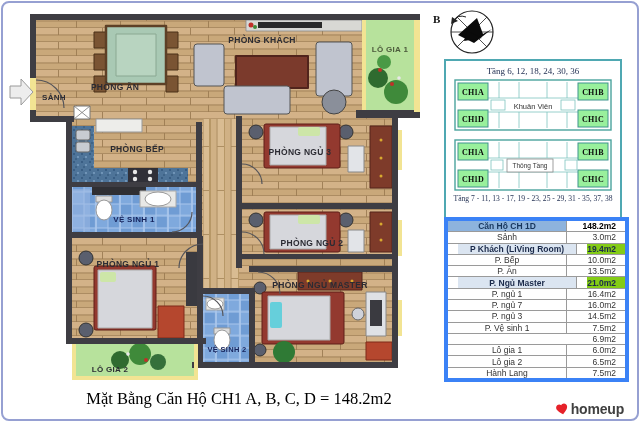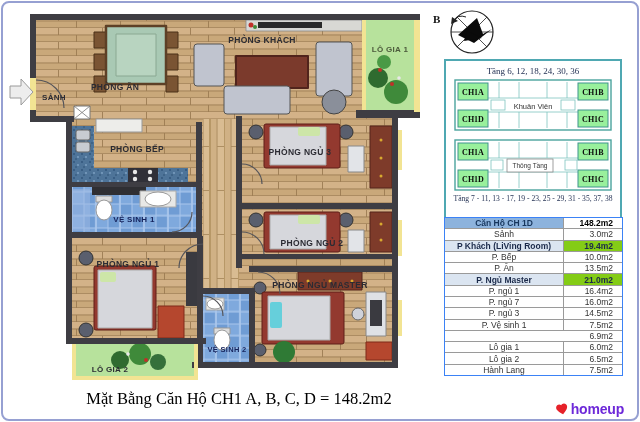--- a/index.html
+++ b/index.html
@@ -2,35 +2,35 @@
 <html><head>
 <meta charset="utf-8">
 <style>
   html,body{margin:0;padding:0;}
   body{width:640px;height:422px;position:relative;background:#ffffff;overflow:hidden;
        font-family:"Liberation Sans", sans-serif;}
   .frame{position:absolute;inset:1px;border:2px solid #96a0d2;border-radius:8px;pointer-events:none;}
   .abs{position:absolute;}
   
   .area-table{position:absolute;left:444px;top:217px;width:177px;height:157px;
-              border:1px solid #3b82f6;background:#fff;display:flex;flex-direction:column;
+              border:4px solid #3b82f6;background:#fff;display:flex;flex-direction:column;
               font-size:8.5px;color:#333;}
   .arow{flex:1;display:flex;border-bottom:1px solid #9a9a9a;}
   .arow:last-child{border-bottom:none;}
   .acell-l{width:118px;border-right:1px solid #9a9a9a;display:flex;align-items:center;justify-content:center;}
   .acell-r{flex:1;display:flex;align-items:center;justify-content:flex-end;padding-right:9px;}
   .arow.hdr .acell-l{background:#8db3dd;color:#17365d;font-weight:bold;}
   .arow.hdr .acell-r{font-weight:bold;color:#000;}
-  .arow.sec .acell-l,.arow.sec .acell-r{background:#dbe5f1;font-weight:bold;color:#1b2a4a;}
+  .arow.sec .acell-l,.arow.sec .acell-r{background:#dbe5f1;font-weight:bold;color:#1b2a4a;margin-left:10px;}
   .arow.sec .acell-r{background:#84cc16;}
   
   .main-title{position:absolute;left:0;top:389px;width:478px;text-align:center;
               font-family:"Liberation Serif", serif;font-weight:normal;font-size:16.5px;color:#000;}
   .brand{position:absolute;right:16px;bottom:5px;display:flex;align-items:center;gap:2px;}
-  .brand-text{font-weight:bold;font-size:14px;color:#6d28d9;letter-spacing:-0.2px;}
+  .brand-text{font-weight:bold;font-size:14px;color:#404040;letter-spacing:-0.2px;}
   
   .diagram-box{position:absolute;left:444px;top:59px;width:178px;height:184px;
                border:2px solid #4fa8b2;background:#fff;box-sizing:border-box;}
   text{font-family:"Liberation Sans", sans-serif;}
   .serif-t{font-family:"Liberation Serif", serif;}
 </style>
 </head>
 <body>
 
 <div class="frame"></div>

